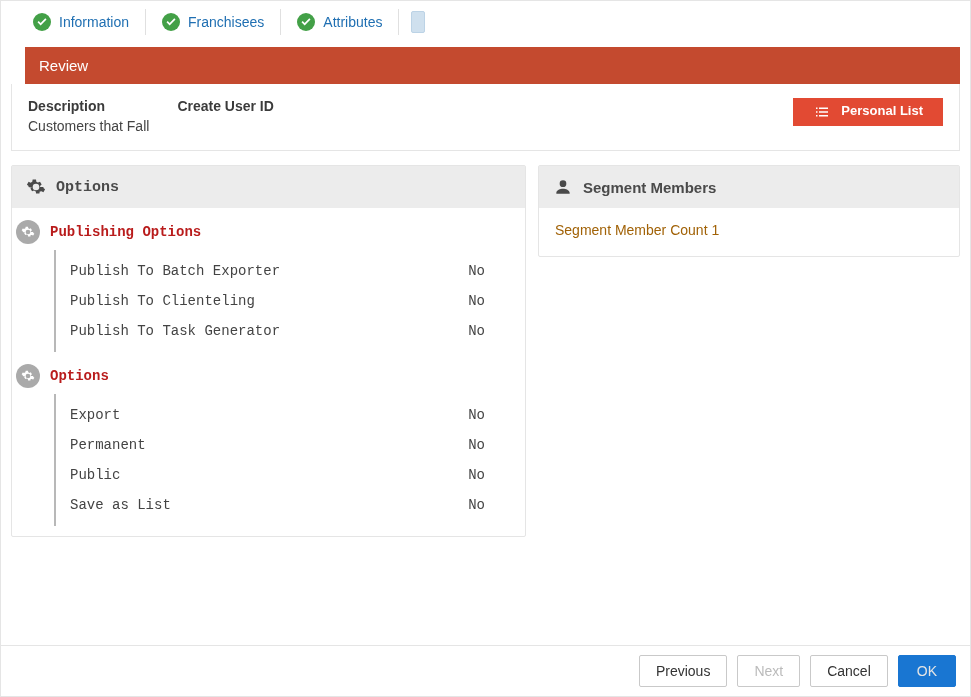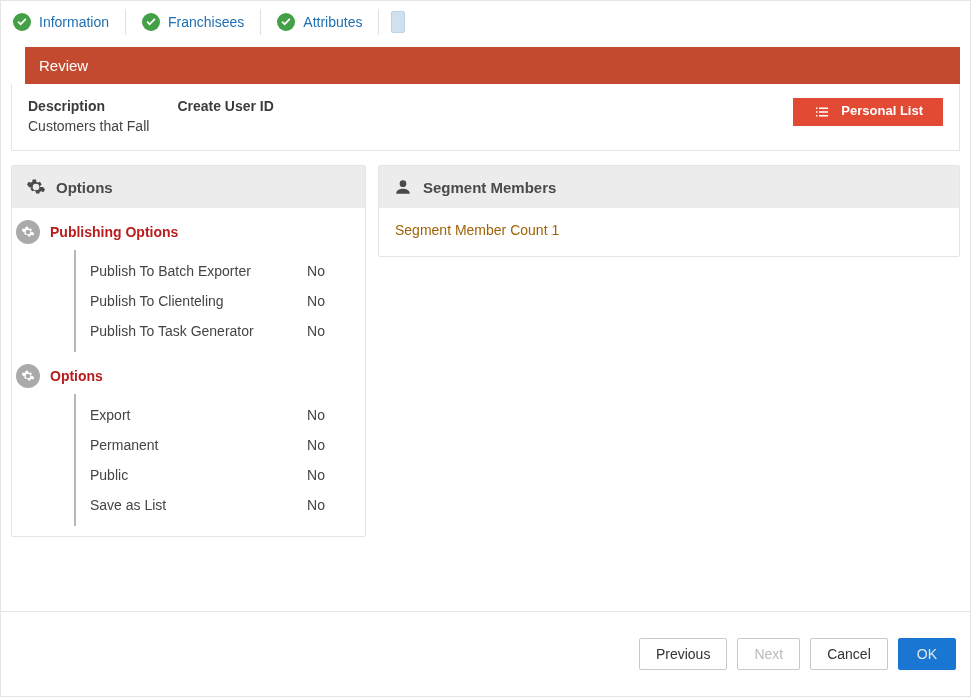--- a/index.html
+++ b/index.html
@@ -13,21 +13,21 @@
     flex-direction: column;
     width: 971px; height: 697px;
     border: 1px solid #e5e5e5;
     overflow: hidden;
   }
 
   
   .tabs {
     display: flex;
     align-items: center;
-    padding: 8px 4px 12px;
+    padding: 8px 24px 12px;
   }
   .tab {
     display: flex;
     align-items: center;
     gap: 8px;
     padding: 4px 16px;
     border-right: 1px solid #e0e0e0;
     color: #1f6fb2;
     font-size: 14px;
     cursor: pointer;
@@ -94,21 +94,21 @@
     display: flex;
     gap: 12px;
     margin-top: 14px;
     align-items: flex-start;
   }
   .panel {
     border: 1px solid #e5e5e5;
     border-radius: 2px;
     background: #fff;
   }
-  .panel.left { width: 355px; }
+  .panel.left { width: 515px; font-family: Liberation Mono, monospace; }
   .panel.right { flex: 1; }
   .panel-head {
     background: #ececec;
     padding: 11px 14px;
     display: flex;
     align-items: center;
     gap: 10px;
     font-weight: 700;
     color: #4a4a4a;
     font-size: 15px;
@@ -128,36 +128,36 @@
     width: 24px; height: 24px;
     border-radius: 50%;
     background: #aaa;
     display: inline-flex;
     align-items: center;
     justify-content: center;
   }
   .opt-head .badge svg { width: 14px; height: 14px; fill: #fff; }
   .opt-head .title { font-weight: 700; color: #b91c1c; }
   .opt-list {
-    margin-left: 62px;
+    margin-left: 42px;
     border-left: 2px solid #b8b8b8;
     padding: 6px 0 6px 14px;
   }
   .opt-item {
     display: flex;
     justify-content: space-between;
     align-items: center;
     padding: 7px 40px 7px 0;
     color: #444;
   }
 
   
   .footer {
     border-top: 1px solid #e5e5e5;
-    padding: 26px 14px;
+    padding: 9px 14px;
     display: flex;
     justify-content: flex-end;
     gap: 10px;
     background: #fff;
   }
   .btn {
     padding: 7px 16px;
     border: 1px solid #c9c9c9;
     background: #fff;
     color: #333;

